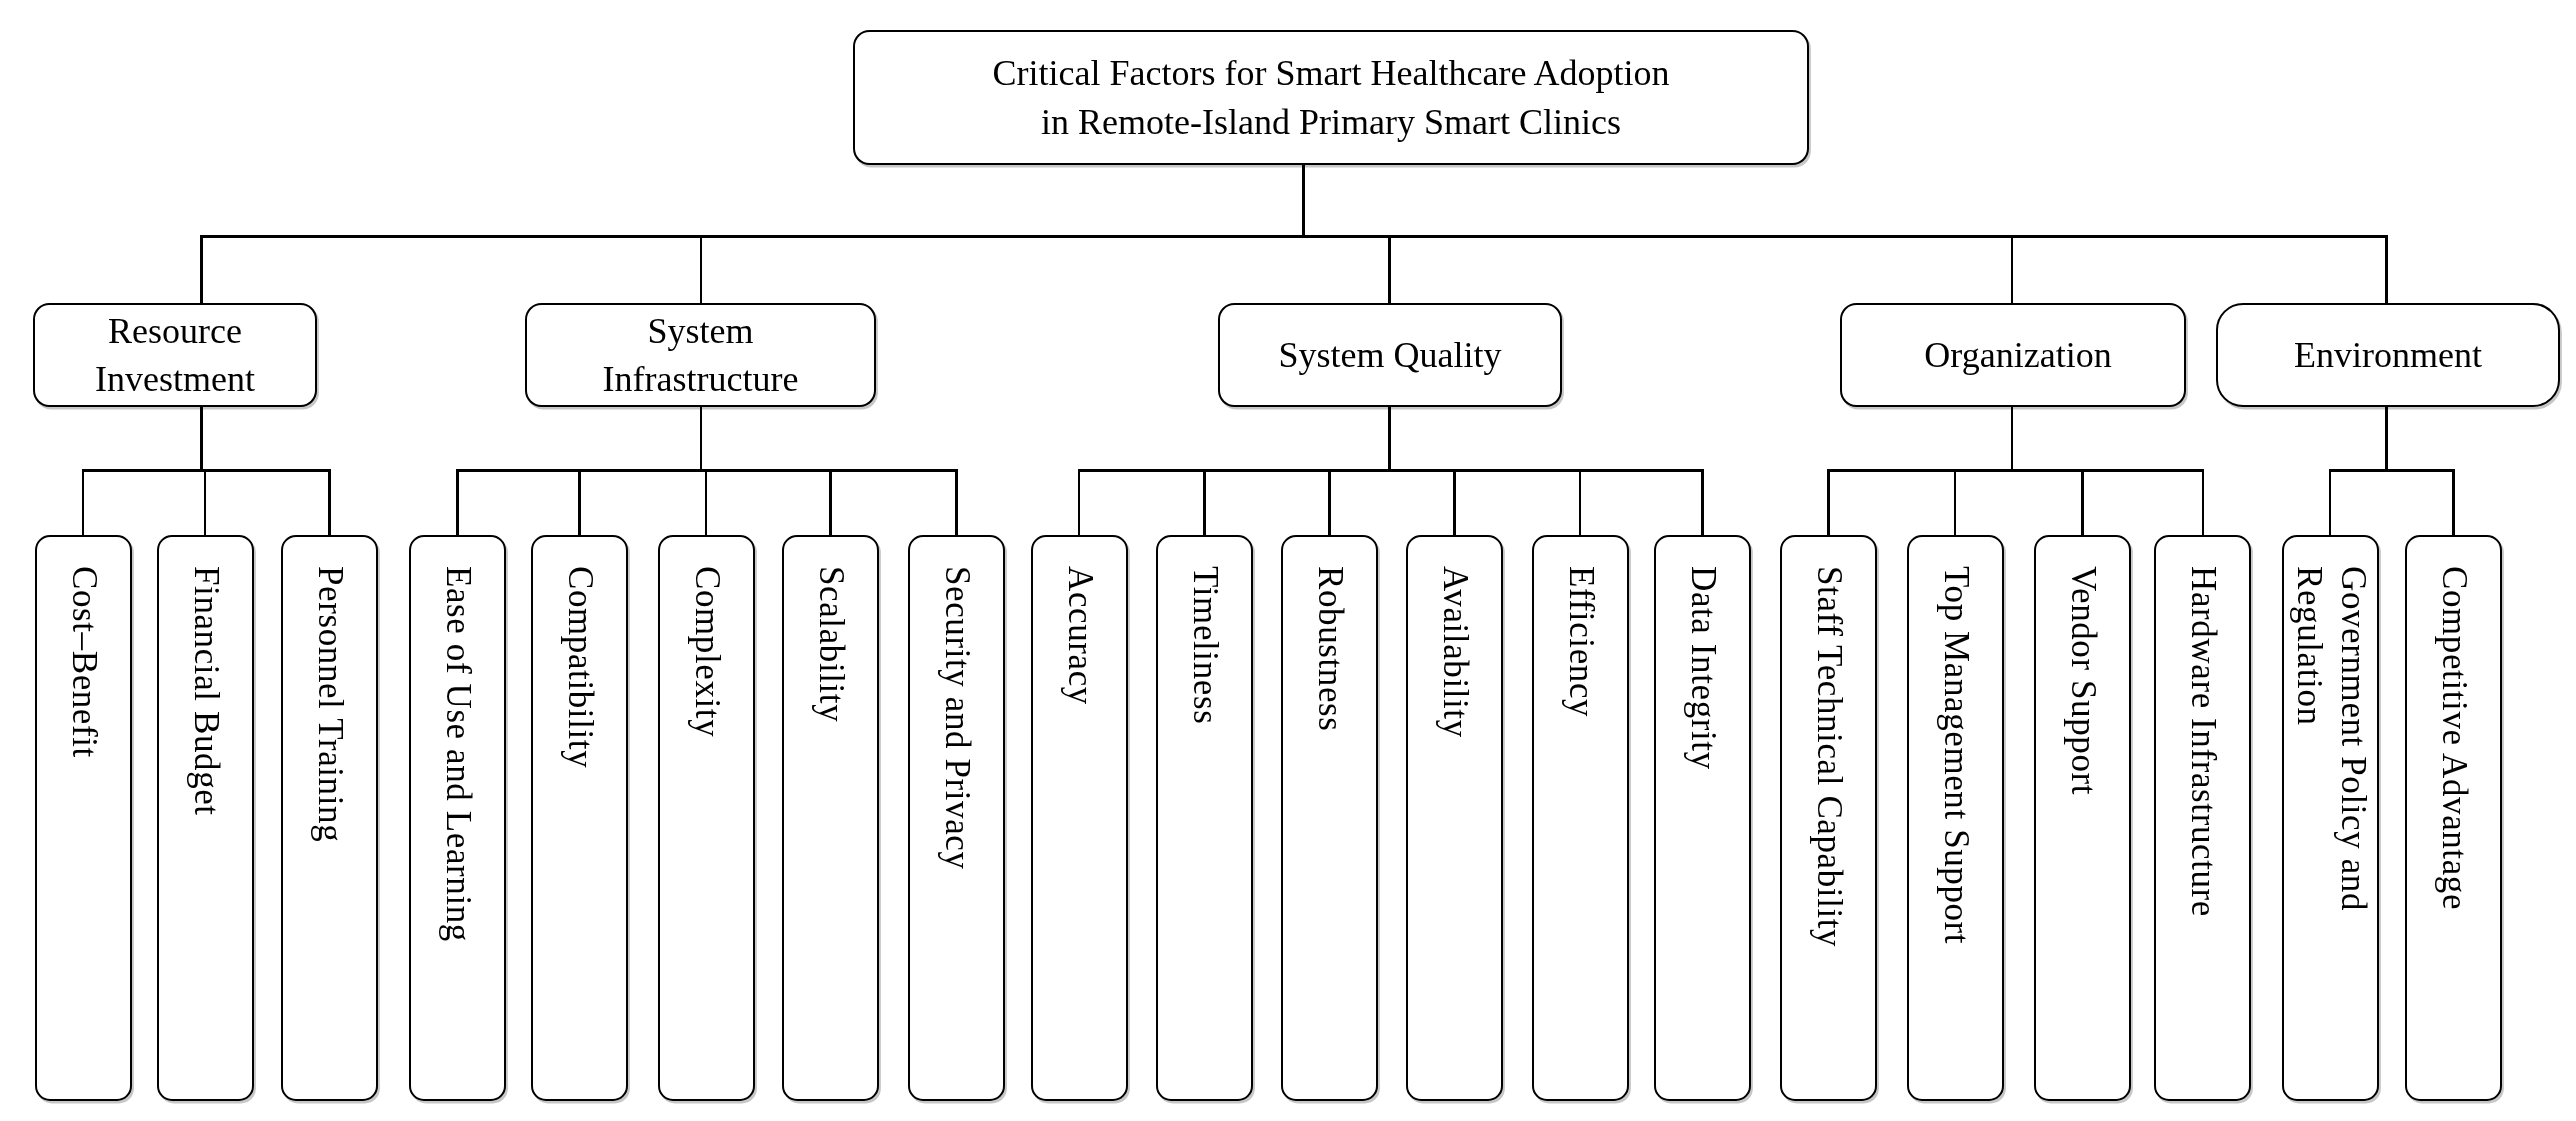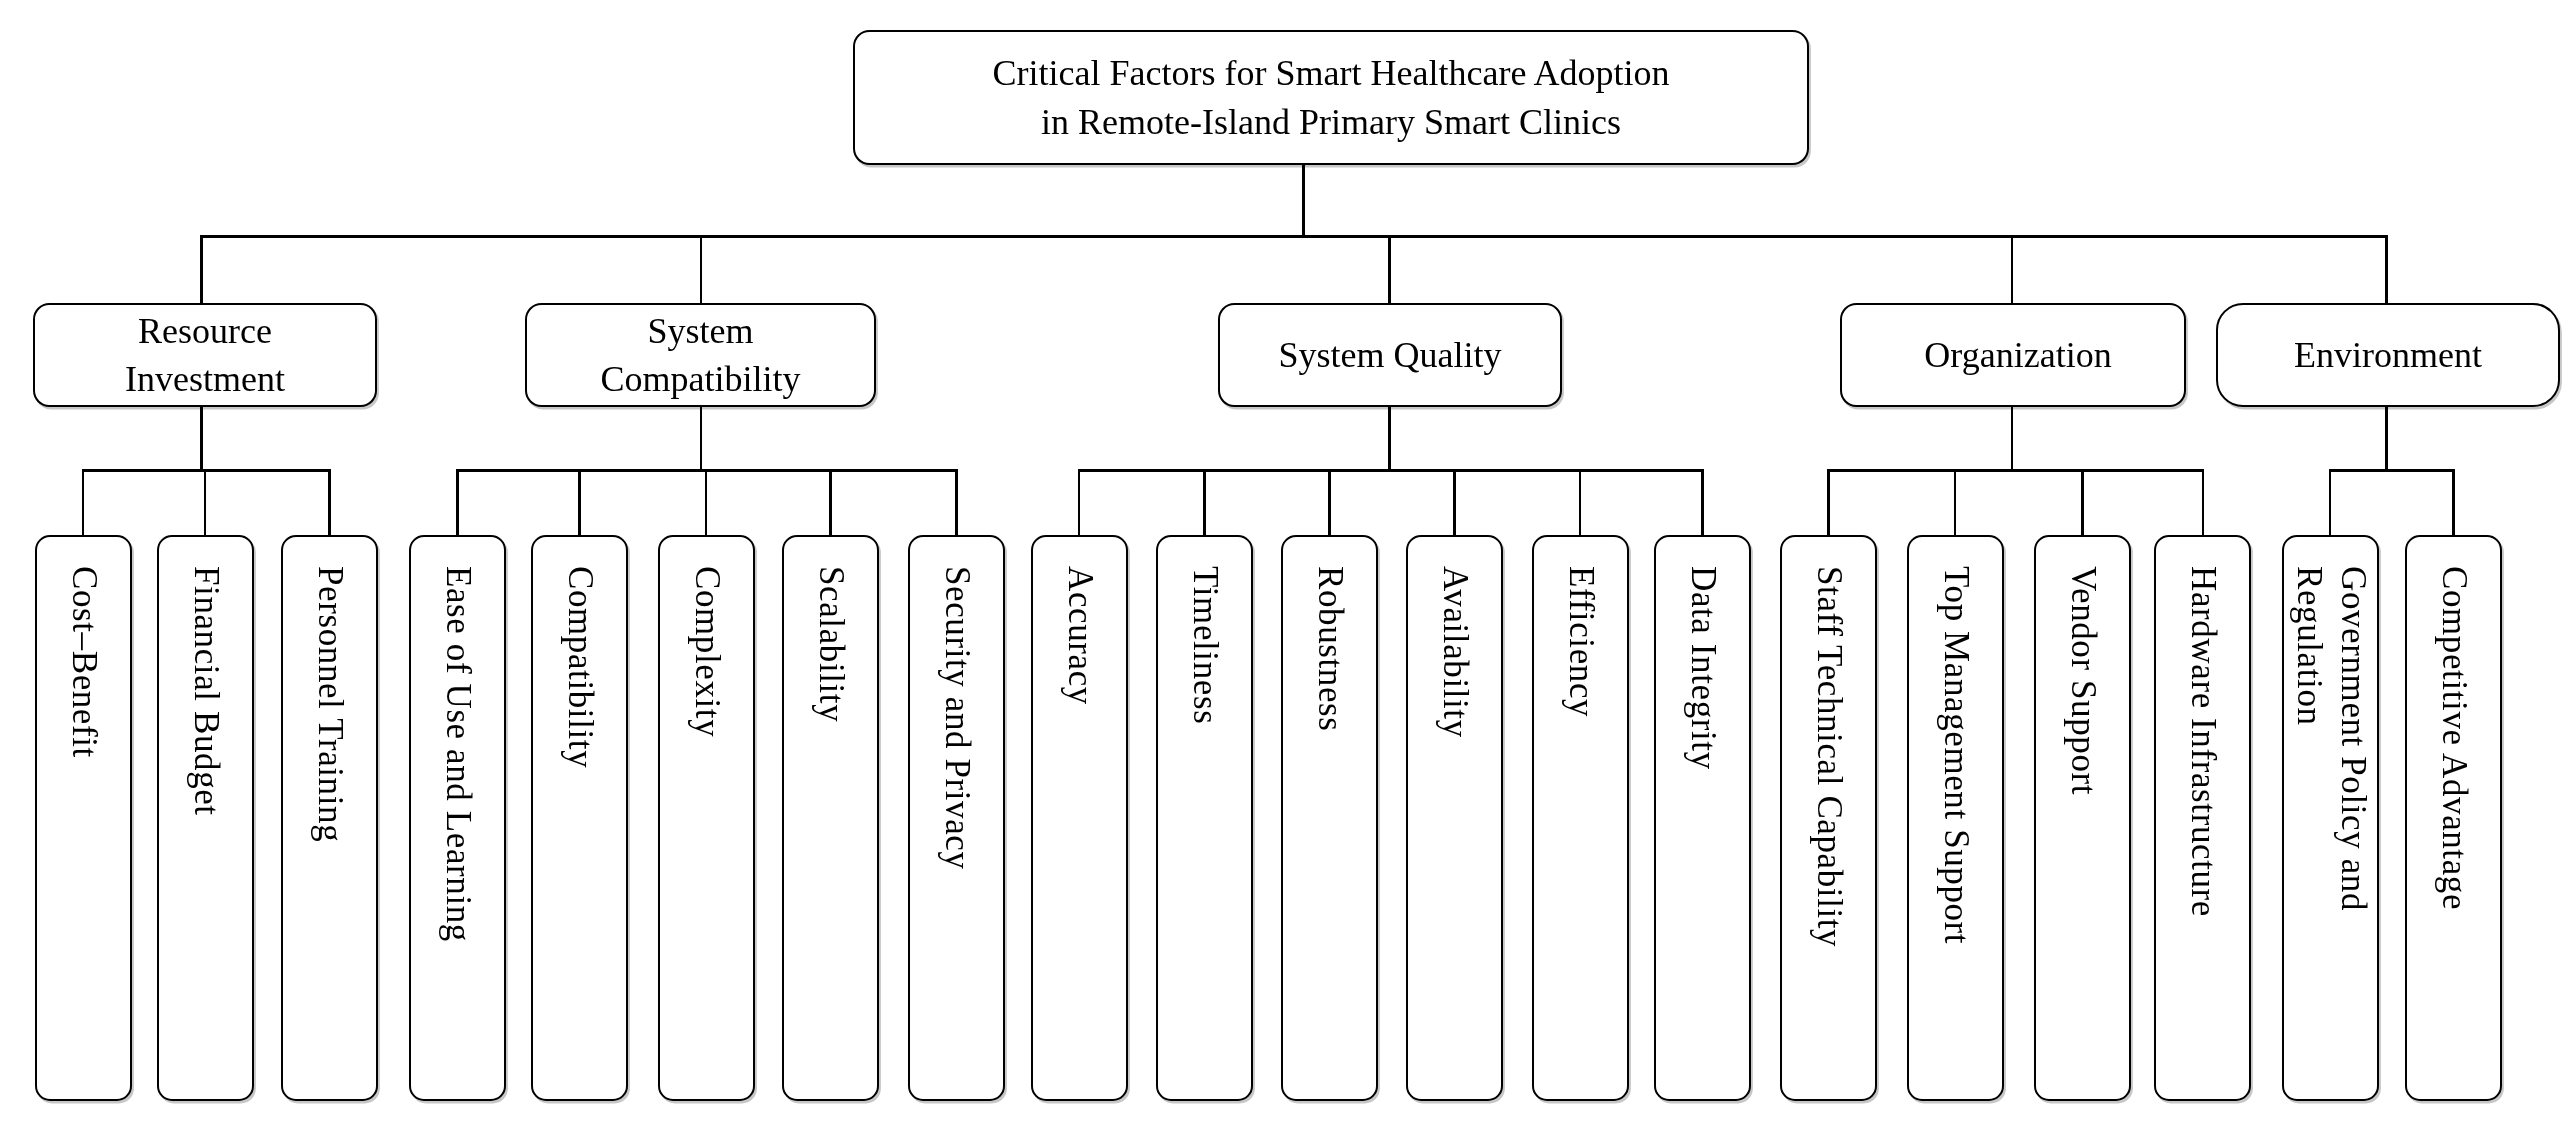--- a/index.html
+++ b/index.html
@@ -104,25 +104,25 @@
     </g>
   </svg>
 
   <div class="node root-node">
     <div>
       <span class="lbl">Critical Factors for Smart Healthcare Adoption</span>
       <span class="lbl">in Remote-Island Primary Smart Clinics</span>
     </div>
   </div>
 
-  <div class="node cat-node wrap2" style="left:33px;width:344px;">
+  <div class="node cat-node wrap2" style="left:33px;width:284px;">
     <span class="lbl">Resource Investment</span>
   </div>
   <div class="node cat-node wrap2" style="left:525px;width:351px;">
-    <span class="lbl">System Compatibility</span>
+    <span class="lbl">System Infrastructure</span>
   </div>
   <div class="node cat-node" style="left:1218px;width:344px;">
     <span class="lbl">System Quality</span>
   </div>
   <div class="node cat-node" style="left:1840px;width:346px;padding-left:10px;">
     <span class="lbl">Organization</span>
   </div>
   <div class="node cat-node" style="left:2216px;width:344px;border-radius:27px;">
     <span class="lbl">Environment</span>
   </div>

